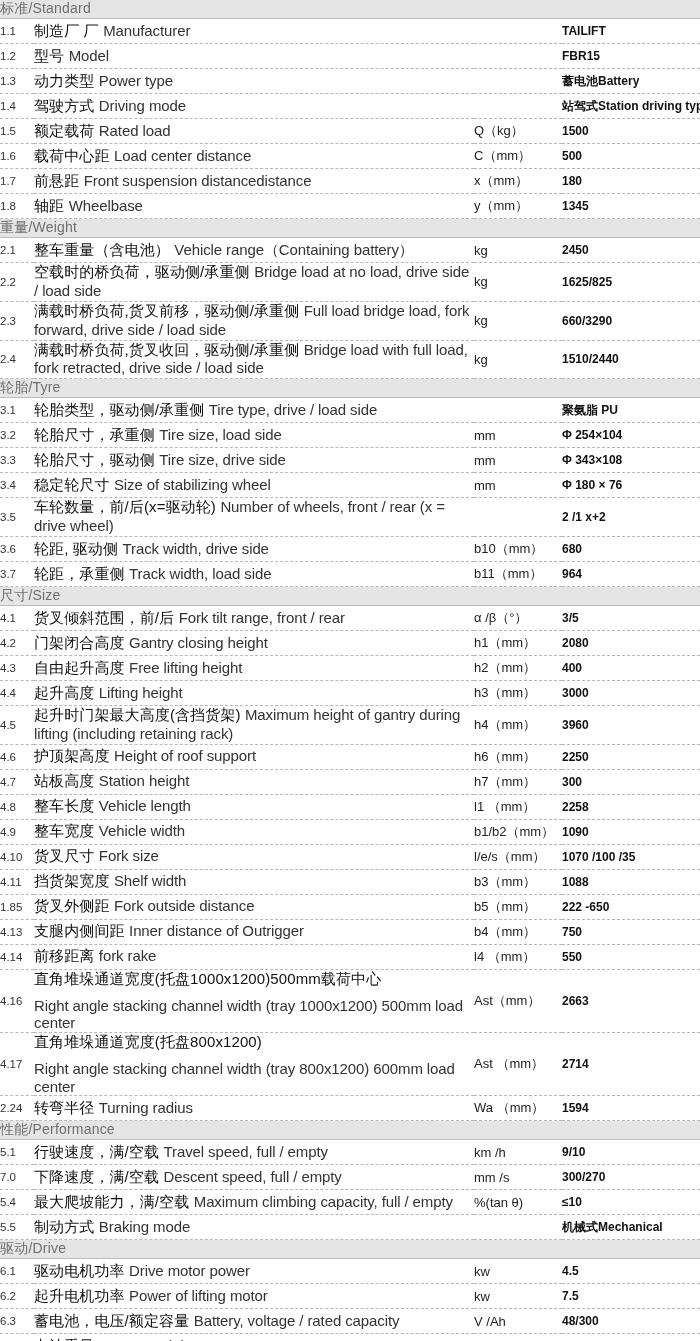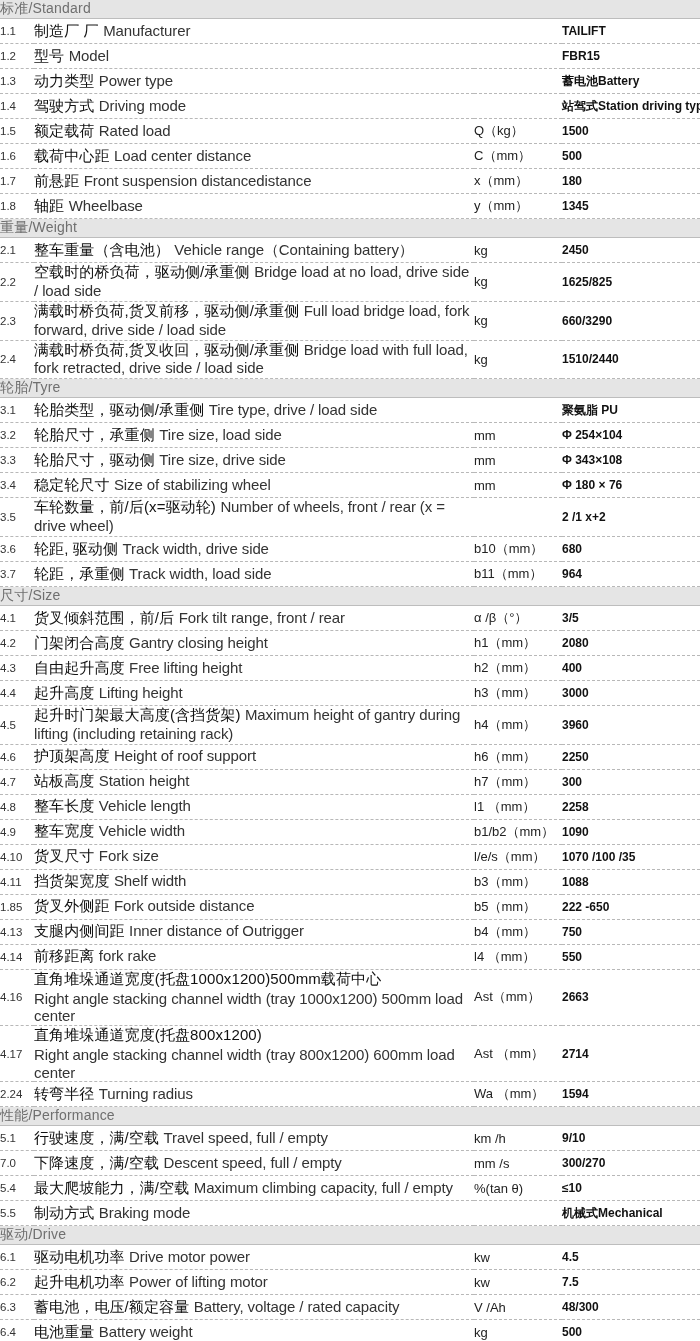--- a/index.html
+++ b/index.html
@@ -65,21 +65,21 @@
   .desc .cn {
     font-size: 15px;
     color: #111;
     letter-spacing: 0.1px;
   }
   .desc .en {
     font-size: 15px;
     color: #333;
     letter-spacing: -0.1px;
   }
-  .desc.stacked .en { display: block; margin-top: 1px; }
+  .desc.stacked .en { display: block; margin-top: 8px; }
   .unit {
     font-size: 13px;
     color: #222;
     padding-left: 2px;
     white-space: nowrap;
   }
   .val {
     font-size: 12px;
     color: #111;
     padding-left: 8px;

